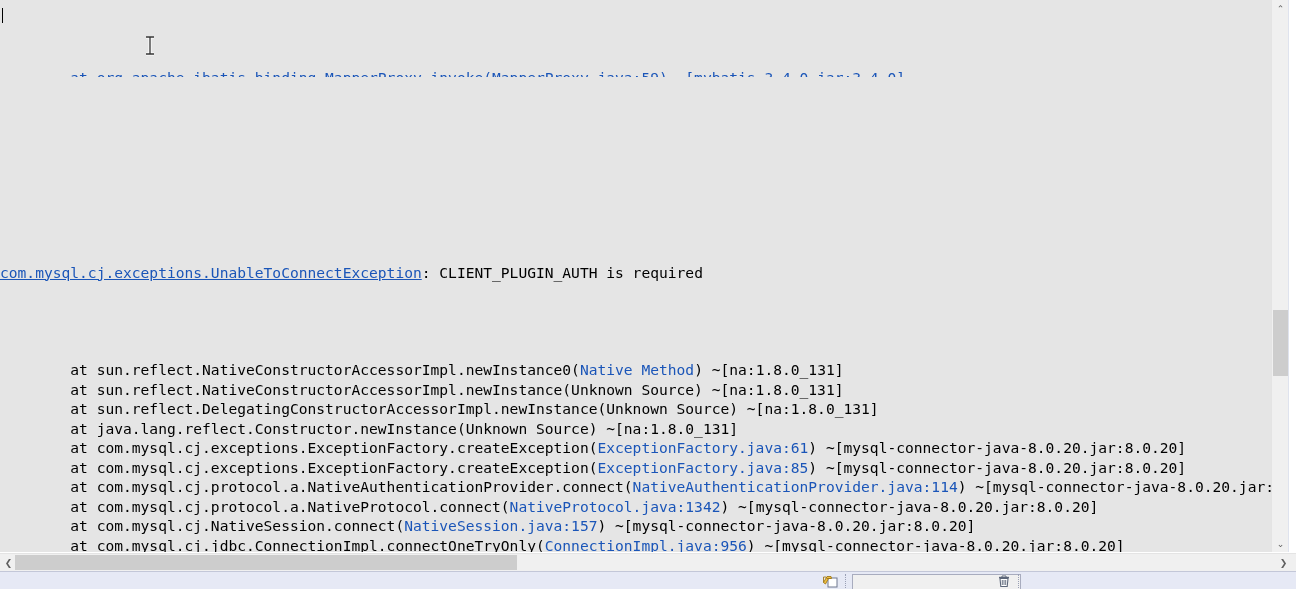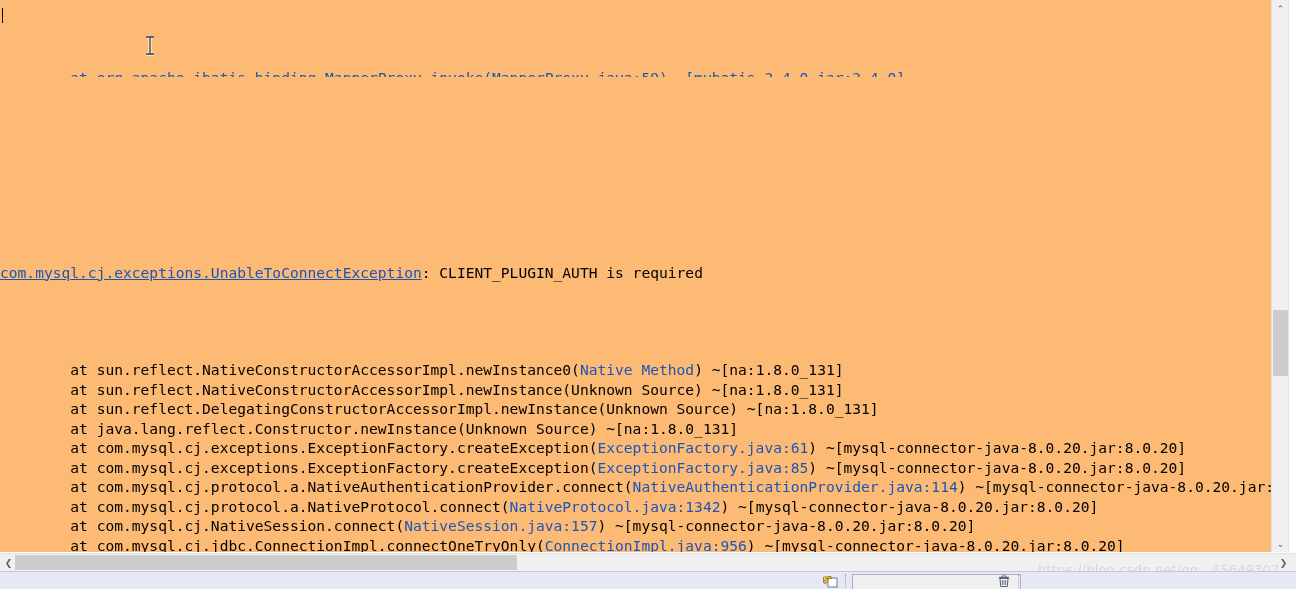--- a/index.html
+++ b/index.html
@@ -24,21 +24,21 @@
   }
 
   
   .console-viewport {
     position: absolute;
     left: 0;
     top: 0;
     width: 1272px;
     height: 552px;
     overflow: hidden;
-    background: #fdba74;
+    background: #e5e5e5;
   }
 
   .console-text {
     position: absolute;
     left: 0;
     top: 0;
     width: 2400px;
     font-family: "DejaVu Sans Mono", "Liberation Mono", monospace;
     font-size: 14.6px;
     line-height: 19.5px;
@@ -257,21 +257,20 @@
     <div class="vscroll-arrow down">⌄</div>
   </div>
   <div class="right-edge"></div>
 
   <div class="hscroll">
     <div class="hscroll-arrow left">❮</div>
     <div class="hscroll-thumb"></div>
     <div class="hscroll-arrow right">❯</div>
   </div>
 
-  <div class="watermark">https://blog.csdn.net/qq__45649307</div>
 
   <div class="statusbar">
 
     <svg class="status-icon" style="left:822px;" viewBox="0 0 16 16">
       <rect x="6" y="5" width="9" height="9" fill="#ffffff" stroke="#6f7890" stroke-width="1"></rect>
       <path d="M1.5,9.5 L5,3.5 L9,3.5 L9.5,5.5 L6.5,5.5 L3.5,11 Z" fill="#f0c040" stroke="#a07818" stroke-width="0.9"></path>
       <path d="M1.5,9.5 L1.5,4 L4,4 L5,5.5 L8.5,5.5" fill="none" stroke="#a07818" stroke-width="0.9"></path>
     </svg>
 
     <div class="status-sep" style="left:845px;"></div>

